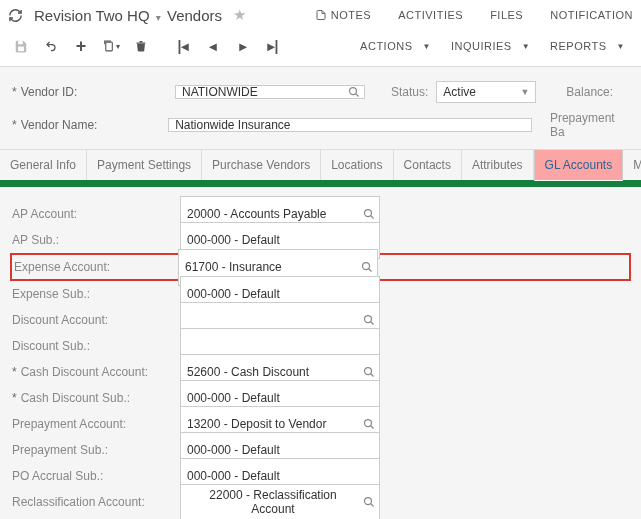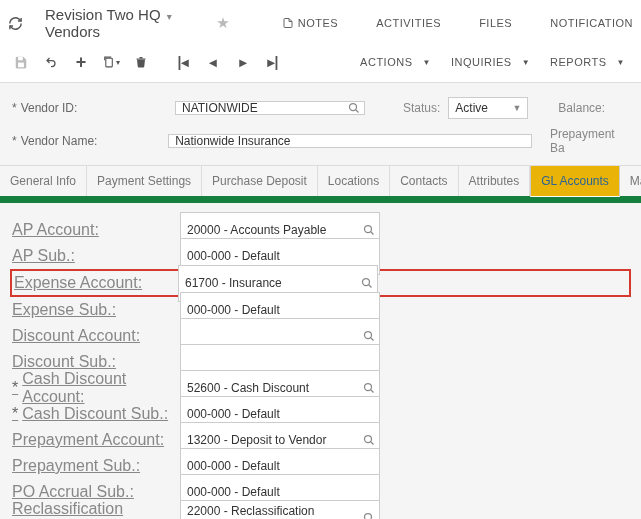--- a/index.html
+++ b/index.html
@@ -9,21 +9,21 @@
     font-size: 12px;
     color: #4a4a4a;
     background: #fff;
     width: 641px;
   }
   
   .titlebar {
     display: flex;
     align-items: center;
     padding: 6px 8px;
-    gap: 22px;
+    gap: 11px;
   }
   .titlebar .refresh { color: #555; font-size: 15px; }
   .titlebar .crumb { font-size: 15px; color: #4a4a4a; }
   .titlebar .crumb .caret { font-size: 10px; color: #888; padding: 0 2px; }
   .titlebar .star { color: #bbb; font-size: 15px; }
   .titlebar .spacer { flex: 1; }
   .titlebar .toplink {
     font-size: 11px;
     color: #555;
     letter-spacing: 0.5px;
@@ -92,78 +92,79 @@
     display: flex;
     align-items: center;
     position: relative;
   }
   .finput.lookup { width: 190px; padding-right: 22px; }
   .finput.wide { width: 380px; }
   .finput .mag {
     position: absolute; right: 4px; top: 50%; transform: translateY(-50%);
     color: #888; font-size: 12px;
   }
-  .statuswrap { display:flex; align-items:center; gap:8px; margin-left: 30px; }
+  .statuswrap { display:flex; align-items:center; gap:8px; margin-left: 18px; }
   .statuslbl { color:#888; }
   .select {
-    height: 22px; width: 80px; background:#fff; border:1px solid #ccc;
+    height: 22px; width: 100px; background:#fff; border:1px solid #ccc;
     padding:0 6px; font-size:12px; color:#333; display:flex; align-items:center; justify-content:space-between;
   }
   .select .caretd { font-size:9px; color:#888; }
   .baltxt { color:#888; margin-left: 22px; }
   
   .tabs {
     display:flex;
     background:#f5f5f5;
     border-top:1px solid #ddd;
     border-bottom:7px solid #15803d;
   }
   .tab {
     padding: 8px 10px;
     font-size: 12px;
     color: #777;
     border-right:1px solid #ddd;
     white-space: nowrap;
   }
   .tab.active {
-    background:#eab308;
+    background:#fca5a5;
     color:#2a6496;
     border-bottom:1px solid #fff;
     margin-bottom:-1px;
     border-left:1px solid #ccc;
     border-right:1px solid #ccc;
   }
   
   .glpanel {
     background:#f5f5f5;
     padding: 14px 12px 18px 12px;
   }
   .glrow {
     display:flex;
     align-items:center;
     height: 26px;
   }
   .glrow .gllabel {
     width: 168px;
     color:#888;
-    font-size:16px;
-    display:flex; align-items:center; gap:4px;text-decoration:underline;
+    font-size:12px;
+    display:flex; align-items:center; gap:4px;
   }
   .gllabel .req { color:#666; }
   .glrow .glinput {
     width: 200px;
     height: 37px;
     background:#fff;
     border:1px solid #ccc;
     padding:0 6px;
     font-size:12px;
     color:#333;
     display:flex; align-items:center;
     position:relative;
     padding-right:20px;
+    text-align:center;
   }
   .glrow .glinput.nolookup { }
   .glrow .glinput .mag {
     position:absolute; right:4px; top:50%; transform:translateY(-50%);
     color:#888; font-size:12px;
   }
   .glrow.hl {
     border: 2px solid #d63a2f;
     height: 28px;
     margin: 0 -2px;
@@ -292,21 +293,21 @@
     <span class="finput wide">
       <span>Nationwide Insurance</span>
     </span>
     <span class="baltxt" style="margin-left:10px">Prepayment Ba</span>
   </div>
 </div>
 
 <div class="tabs">
   <span class="tab">General Info</span>
   <span class="tab">Payment Settings</span>
-  <span class="tab">Purchase Deposit</span>
+  <span class="tab">Purchase Vendors</span>
   <span class="tab">Locations</span>
   <span class="tab">Contacts</span>
   <span class="tab">Attributes</span>
   <span class="tab active">GL Accounts</span>
   <span class="tab">Mailing Settings</span>
 </div>
 
 <div class="glpanel" id="glpanel">
     <div class="glrow">
       <span class="gllabel">

